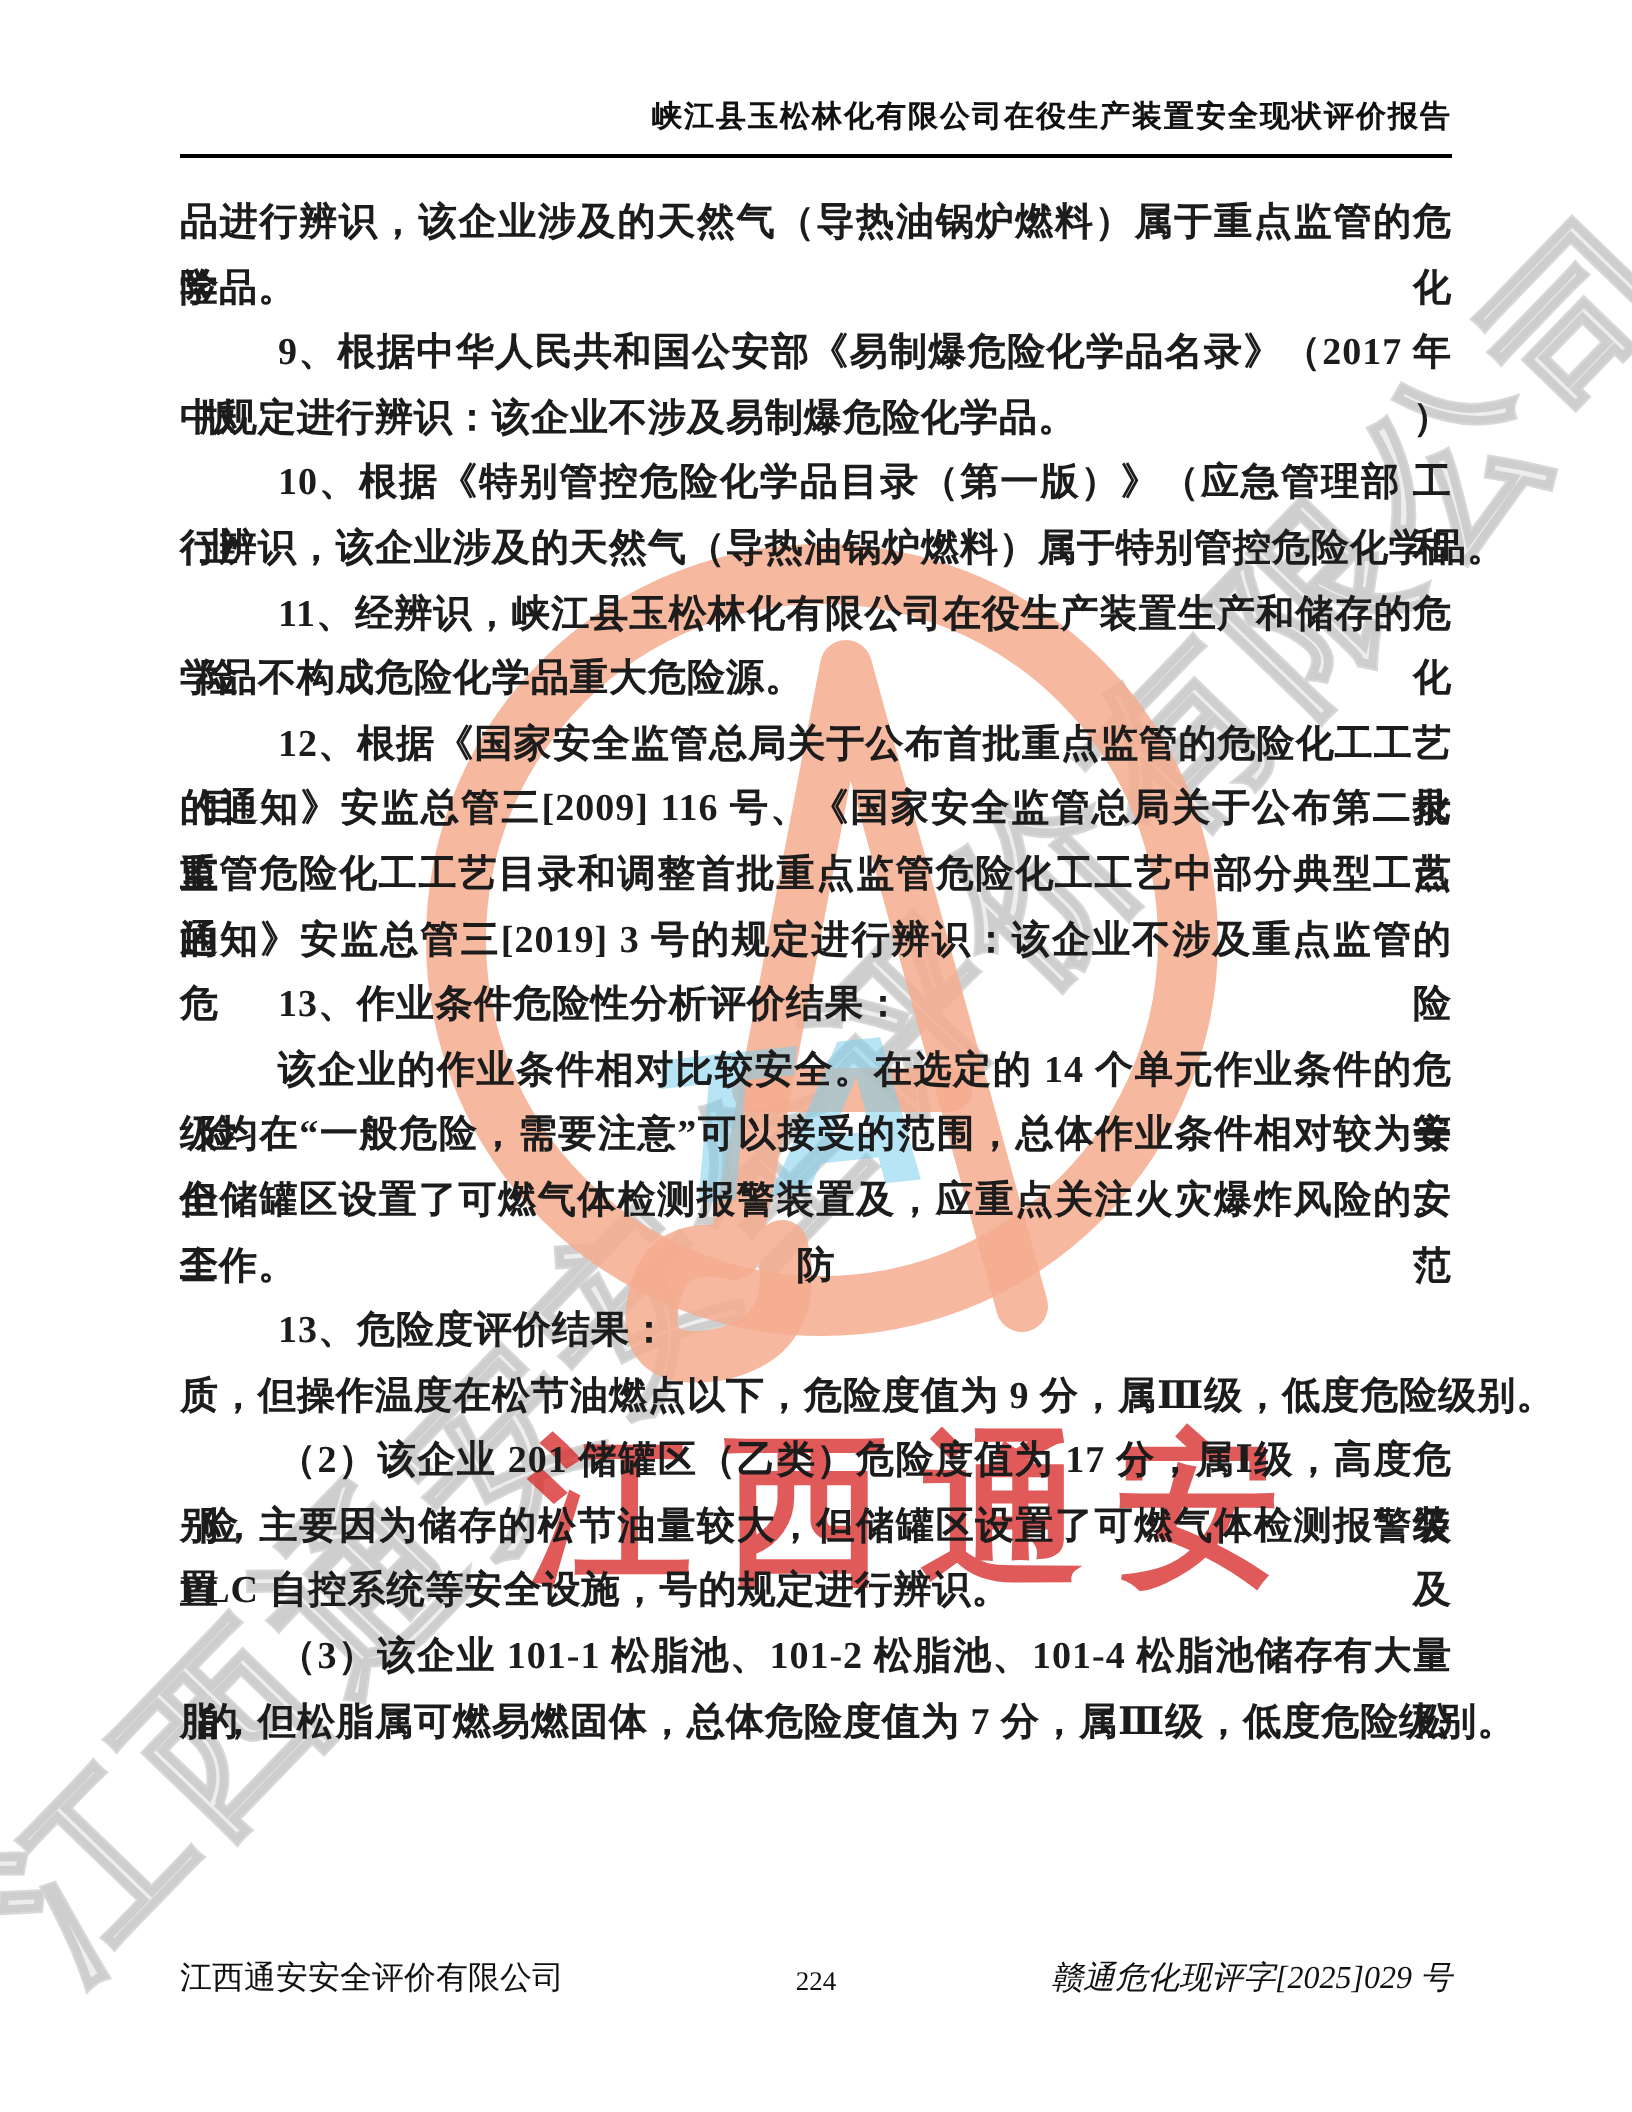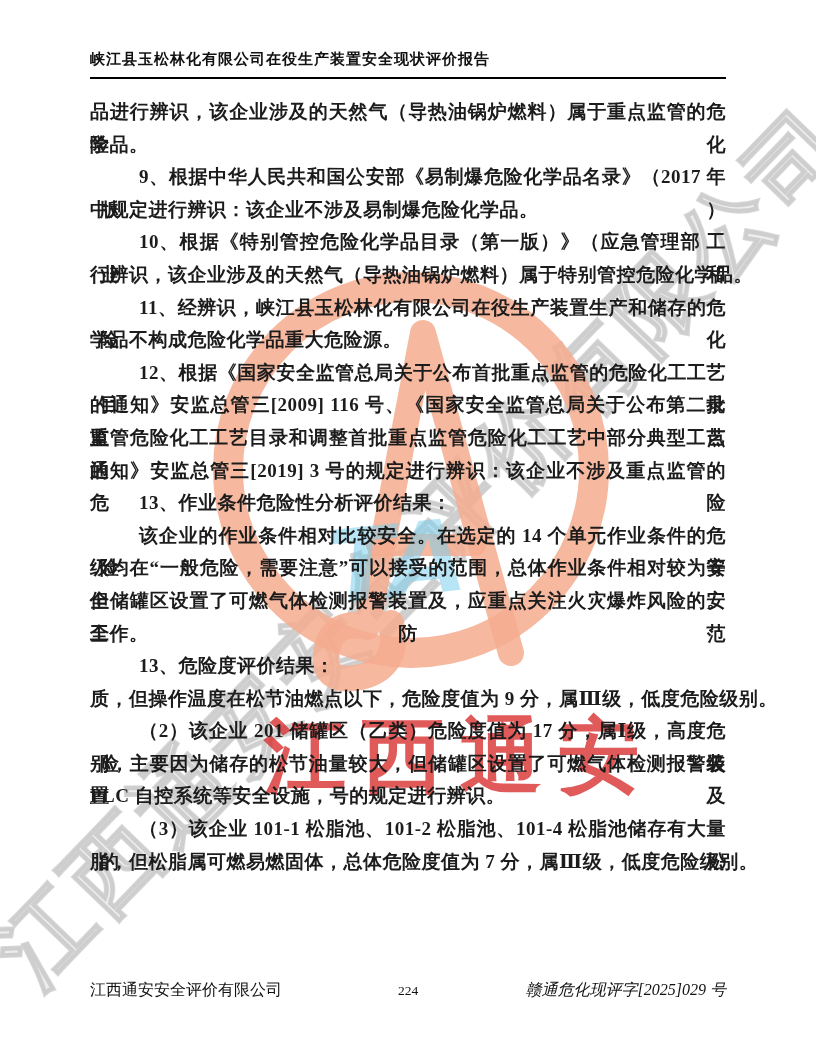--- a/index.html
+++ b/index.html
@@ -36,21 +36,21 @@
     left:264px;top:708px;width:520px;height:100px;
     font-family:"Liberation Sans","DejaVu Sans",sans-serif;
     font-size:82px;font-weight:700;letter-spacing:16px;line-height:96px;
     color:rgba(216,44,44,0.78);
     white-space:nowrap;
   }
   
   .content{position:absolute;inset:0;z-index:1;}
   .doc-header{
     position:absolute;left:90px;top:48px;width:636px;height:22px;
-    font-size:15px;font-weight:600;text-align:left;line-height:22px;
+    font-size:15px;font-weight:600;text-align:right;line-height:22px;
     letter-spacing:1px;color:#111;
   }
   .header-rule{
     position:absolute;left:90px;top:77px;width:636px;height:0;
     border-top:2px solid #000;
   }
   .body-block{
     position:absolute;left:90px;top:96px;width:636px;font-weight:bold;
   }
   .bodyline{

